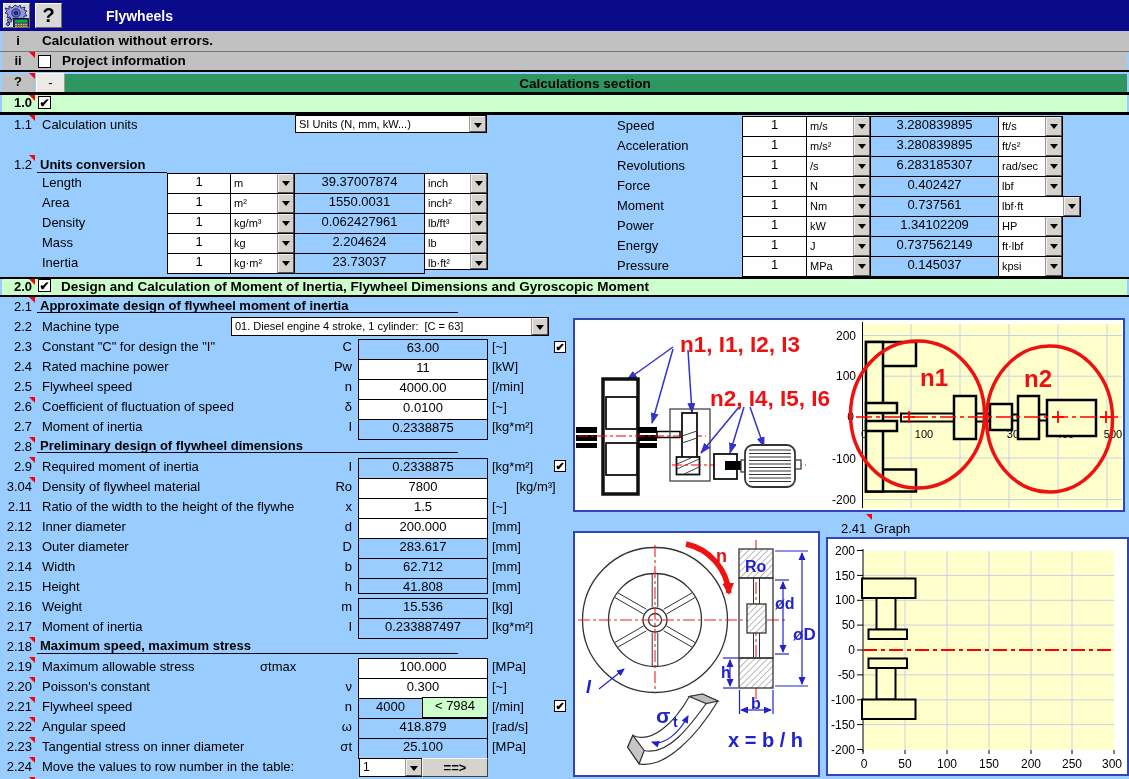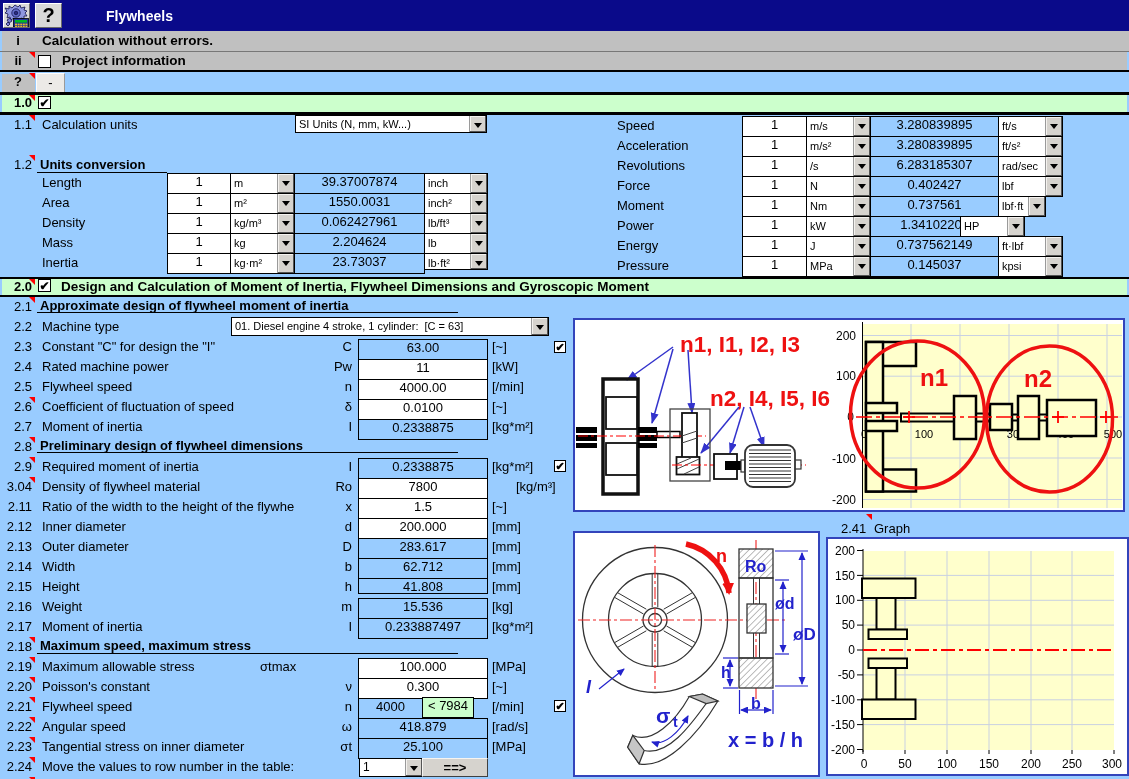--- a/index.html
+++ b/index.html
@@ -55,20 +55,21 @@
 <div class="abs b" style="left:0;top:31px;width:36px;text-align:center;line-height:20px">i</div>
 <div class="lbl hd" style="left:42px;top:31px">Calculation without errors.</div>
 <div class="abs b" style="left:0;top:51px;width:36px;text-align:center;line-height:20px">ii</div>
 <div class="cb" style="left:38px;top:55px"></div>
 <div class="lbl hd" style="left:62px;top:51px">Project information</div>
 <div class="sep" style="top:70px;width:1129px;height:2.5px"></div>
 <div class="abs" style="left:0;top:72px;width:1129px;height:1.5px;background:#99CCFF"></div>
 <div class="abs" style="left:2px;top:73.5px;width:33px;height:18.5px;background:#C0C0C0"></div>
 <div class="abs b" style="left:0;top:72px;width:36px;text-align:center;line-height:20px">?</div>
 <div class="btn3" style="left:36px;top:73px;width:29px;height:20px;line-height:18px;background:#eceae7;border-color:#9a9a9a;border-top-color:#fdfdfd;border-left-color:#fdfdfd">-</div>
+<div class="abs b" style="left:65px;top:73.5px;width:1062px;height:18.5px;background:#2E9661;padding-right:22px;text-align:center;line-height:19px;font-size:13.5px">Calculations section</div>
 <div class="sep" style="top:92px;width:1129px;height:3px"></div>
 <div class="abs" style="left:2px;top:95px;width:1125px;height:17px;background:#CCFFCC"></div>
 <div class="num b" style="top:93px">1.0</div>
 <div class="cb" style="left:38px;top:96px">✔</div>
 <div class="sep" style="top:112px;width:1129px;height:3px"></div>
 <div class="num" style="top:115px">1.1</div>
 <div class="lbl" style="left:42px;top:115px">Calculation units</div>
 <div class="dd" style="left:295px;top:115px;width:192px;height:18px"><span>SI Units (N, mm, kW...)</span><i class="db"></i></div>
 <div class="num" style="top:155px">1.2</div>
 <div class="lbl b" style="left:40px;top:155px">Units conversion</div>
@@ -115,26 +116,26 @@
 <div class="dd" style="left:998px;top:156px;width:65px;height:21px;line-height:19px"><span style="line-height:19px">rad/sec</span><i class="db"></i></div>
 <div class="lbl" style="left:617px;top:176px">Force</div>
 <div class="box" style="left:742px;top:176px;width:65px;height:21px">1</div>
 <div class="dd" style="left:806px;top:176px;width:65px;height:21px;line-height:19px"><span style="line-height:19px">N</span><i class="db"></i></div>
 <div class="box bb" style="left:870px;top:176px;width:129px;height:21px">0.402427</div>
 <div class="dd" style="left:998px;top:176px;width:65px;height:21px;line-height:19px"><span style="line-height:19px">lbf</span><i class="db"></i></div>
 <div class="lbl" style="left:617px;top:196px">Moment</div>
 <div class="box" style="left:742px;top:196px;width:65px;height:21px">1</div>
 <div class="dd" style="left:806px;top:196px;width:65px;height:21px;line-height:19px"><span style="line-height:19px">Nm</span><i class="db"></i></div>
 <div class="box bb" style="left:870px;top:196px;width:129px;height:21px">0.737561</div>
-<div class="dd" style="left:998px;top:196px;width:48px;height:21px;line-height:19px"><span style="line-height:19px">lbf·ft</span><i class="db"></i></div>
+<div class="dd" style="left:998px;top:196px;width:83px;height:21px;line-height:19px"><span style="line-height:19px">lbf·ft</span><i class="db"></i></div>
 <div class="lbl" style="left:617px;top:216px">Power</div>
 <div class="box" style="left:742px;top:216px;width:65px;height:21px">1</div>
 <div class="dd" style="left:806px;top:216px;width:65px;height:21px;line-height:19px"><span style="line-height:19px">kW</span><i class="db"></i></div>
 <div class="box bb" style="left:870px;top:216px;width:129px;height:21px">1.34102209</div>
-<div class="dd" style="left:960px;top:216px;width:65px;height:21px;line-height:19px"><span style="line-height:19px">HP</span><i class="db"></i></div>
+<div class="dd" style="left:998px;top:216px;width:65px;height:21px;line-height:19px"><span style="line-height:19px">HP</span><i class="db"></i></div>
 <div class="lbl" style="left:617px;top:236px">Energy</div>
 <div class="box" style="left:742px;top:236px;width:65px;height:21px">1</div>
 <div class="dd" style="left:806px;top:236px;width:65px;height:21px;line-height:19px"><span style="line-height:19px">J</span><i class="db"></i></div>
 <div class="box bb" style="left:870px;top:236px;width:129px;height:21px">0.737562149</div>
 <div class="dd" style="left:998px;top:236px;width:65px;height:21px;line-height:19px"><span style="line-height:19px">ft·lbf</span><i class="db"></i></div>
 <div class="lbl" style="left:617px;top:256px">Pressure</div>
 <div class="box" style="left:742px;top:256px;width:65px;height:21px">1</div>
 <div class="dd" style="left:806px;top:256px;width:65px;height:21px;line-height:19px"><span style="line-height:19px">MPa</span><i class="db"></i></div>
 <div class="box bb" style="left:870px;top:256px;width:129px;height:21px">0.145037</div>
 <div class="dd" style="left:998px;top:256px;width:65px;height:21px;line-height:19px"><span style="line-height:19px">kpsi</span><i class="db"></i></div>
@@ -233,21 +234,21 @@
 <div class="lbl" style="left:492px;top:657px">[MPa]</div>
 <div class="num" style="top:677px">2.20</div>
 <div class="lbl" style="left:42px;top:677px">Poisson's constant</div>
 <div class="lbl" style="left:260px;top:677px;width:92px;text-align:right">ν</div>
 <div class="box" style="left:358px;top:678px;width:130px;height:21px">0.300</div>
 <div class="lbl" style="left:492px;top:677px">[~]</div>
 <div class="num" style="top:697px">2.21</div>
 <div class="lbl" style="left:42px;top:697px">Flywheel speed</div>
 <div class="lbl" style="left:260px;top:697px;width:92px;text-align:right">n</div>
 <div class="box bb" style="left:358px;top:698px;width:65px;height:21px">4000</div>
-<div class="box bg" style="left:422px;top:697px;width:52px;height:21px">&lt; 7984</div>
+<div class="box bg" style="left:422px;top:697px;width:66px;height:21px">&lt; 7984</div>
 <div class="lbl" style="left:492px;top:697px">[/min]</div>
 <div class="num" style="top:717px">2.22</div>
 <div class="lbl" style="left:42px;top:717px">Angular speed</div>
 <div class="lbl" style="left:260px;top:717px;width:92px;text-align:right">ω</div>
 <div class="box bb" style="left:358px;top:718px;width:130px;height:21px">418.879</div>
 <div class="lbl" style="left:492px;top:717px">[rad/s]</div>
 <div class="num" style="top:737px">2.23</div>
 <div class="lbl" style="left:42px;top:737px">Tangential stress on inner diameter</div>
 <div class="lbl" style="left:260px;top:737px;width:92px;text-align:right">σt</div>
 <div class="box bb" style="left:358px;top:738px;width:130px;height:21px">25.100</div>

